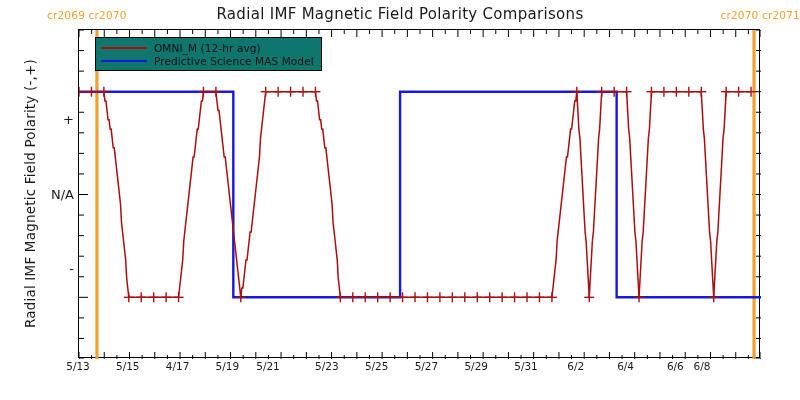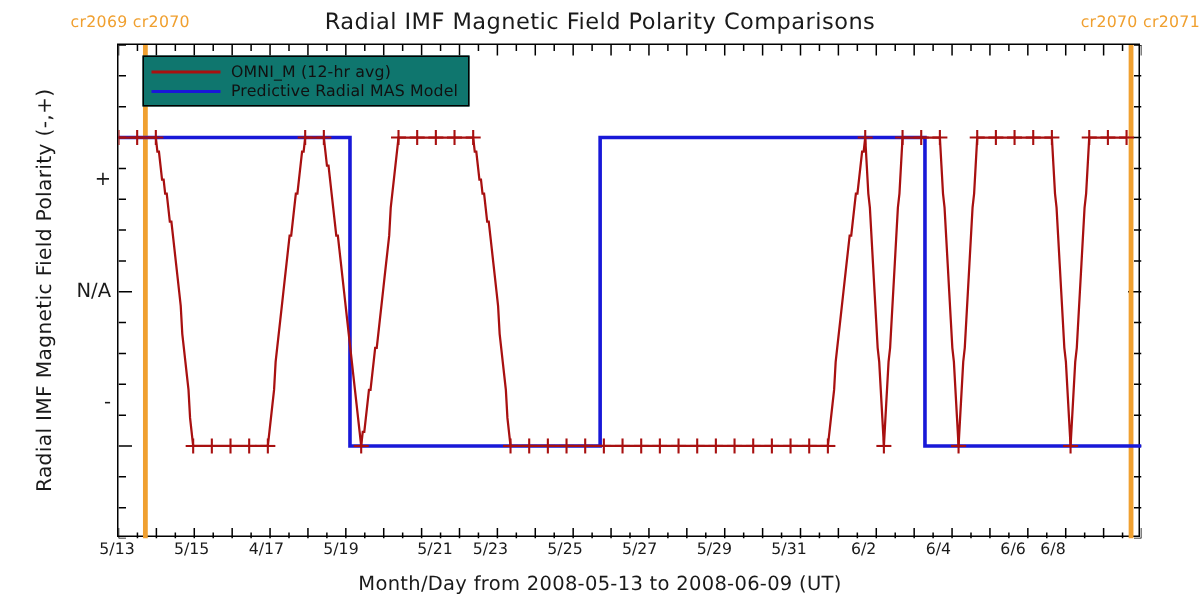--- a/index.html
+++ b/index.html
@@ -309,37 +309,36 @@
           <line x1="672.043795620438" y1="56.6875" x2="672.043795620438" y2="66.6875" stroke="#a81010" stroke-width="1.4"></line>
         </g>
     </svg>
   </div>
 
   <div id="xtick-wrap">
       <div class="xtick-label" style="left: 0px;">5/13</div>
       <div class="xtick-label" style="left: 49.781px;">5/15</div>
       <div class="xtick-label" style="left: 99.562px;">4/17</div>
       <div class="xtick-label" style="left: 149.343px;">5/19</div>
-      <div class="xtick-label" style="left: 212px; text-align: center;">5/21</div>
+      <div class="xtick-label" style="left: 190px; text-align: center;">5/21</div>
       <div class="xtick-label" style="left: 248.905px;">5/23</div>
       <div class="xtick-label" style="left: 298.686px;">5/25</div>
       <div class="xtick-label" style="left: 348.467px;">5/27</div>
       <div class="xtick-label" style="left: 398.248px;">5/29</div>
       <div class="xtick-label" style="left: 448.029px;">5/31</div>
       <div class="xtick-label" style="left: 497.81px;">6/2</div>
       <div class="xtick-label" style="left: 547.591px;">6/4</div>
       <div class="xtick-label" style="left: 597.372px;">6/6</div>
       <div class="xtick-label" style="left: 624px;">6/8</div>
     </div>
-  <div id="xlabel">Month/Day from 2008-05-13 to 2008-06-09 (UT)</div>
 
   <div id="legend">
     <div class="legend-row">
       <span class="legend-swatch" id="sw0" style="border-top-color: rgb(168, 16, 16);"></span>
       <span class="legend-text">OMNI_M (12-hr avg)</span>
     </div>
     <div class="legend-row">
       <span class="legend-swatch" id="sw1" style="border-top-color: rgb(24, 24, 216);"></span>
-      <span class="legend-text">Predictive Radial MAS Model</span>
+      <span class="legend-text">Predictive Science MAS Model</span>
     </div>
   </div>
 
 </div>
 
 </body></html>

